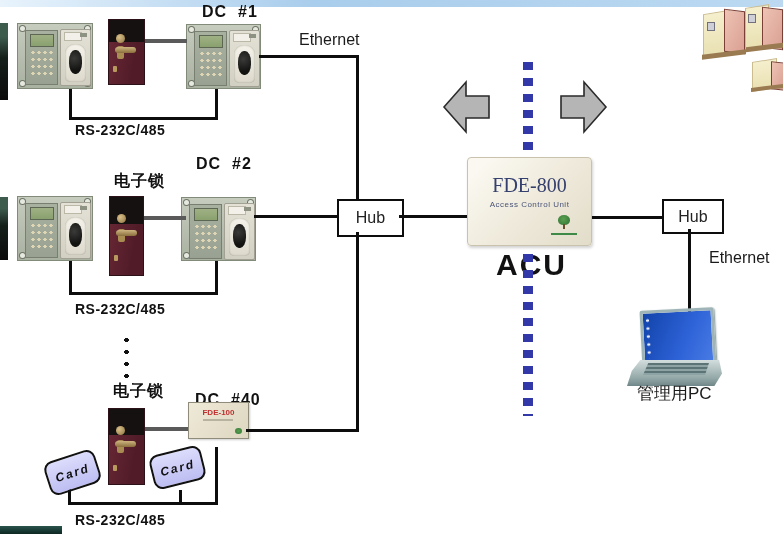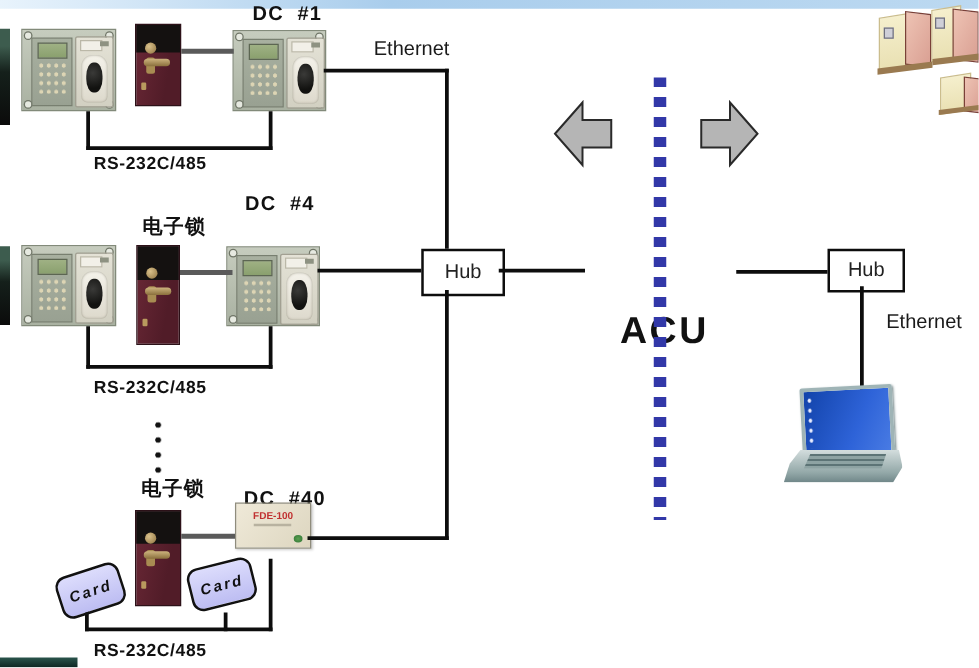--- a/index.html
+++ b/index.html
@@ -187,21 +187,21 @@
 
   <div class="abs plain-label" style="left:299px;top:31px">Ethernet</div>
   <div class="abs hl" style="left:259px;top:55px;width:100px"></div>
   <div class="abs vl" style="left:356px;top:55px;height:146px"></div>
 
   <div class="abs vl" style="left:69px;top:89px;height:31px"></div>
   <div class="abs hl" style="left:69px;top:117px;width:149px"></div>
   <div class="abs vl" style="left:215px;top:89px;height:31px"></div>
   <div class="abs rs-label" style="left:75px;top:122px">RS-232C/485</div>
 
-  <div class="abs dc-label" style="left:196px;top:155px">DC  #4</div>
+  <div class="abs dc-label" style="left:196px;top:155px">DC  #2</div>
   <div class="abs cn-label" style="left:114px;top:171px">电子锁</div>
 
   <div class="abs reader" style="left:17px;top:196px;height:65px">
     <i class="screw s1"></i>
       <i class="screw s2"></i>
       <i class="screw s3"></i>
       <i class="screw s4"></i>
     <div class="rd-left">
         <div class="rd-lcd"></div>
         <div class="rd-keys"></div>
@@ -292,36 +292,45 @@
 
   <div class="abs dash-line"></div>
 
   <svg class="abs sep-arrow" style="left:442px;top:79px" width="49" height="57">
     <polygon points="2,28 24,3 24,17 47,17 47,39 24,39 24,53" fill="#b5b5b5" stroke="#2a2a2a" stroke-width="1.6"></polygon>
   </svg>
   <svg class="abs sep-arrow" style="left:559px;top:79px" width="49" height="57">
     <polygon points="47,28 25,3 25,17 2,17 2,39 25,39 25,53" fill="#b5b5b5" stroke="#2a2a2a" stroke-width="1.6"></polygon>
   </svg>
 
+  <div class="abs acu-box">
+    <div class="acu-model">FDE-800</div>
+    <div class="acu-sub">Access Control Unit</div>
+    <div class="acu-logo">
+        <i class="tree"></i>
+        <i class="tree-line"></i>
+      </div>
+  </div>
   <div class="abs acu-label" style="left:496px;top:248px">ACU</div>
 
   <div class="abs hl" style="left:589px;top:216px;width:74px"></div>
   <div class="abs hub" style="left:662px;top:199px;width:58px;height:31px">
     <span>Hub</span>
   </div>
   <div class="abs plain-label" style="left:709px;top:249px">Ethernet</div>
   <div class="abs vl" style="left:688px;top:229px;height:86px"></div>
 
   <div class="abs laptop">
     <div class="lt-screen">
         <i class="lt-icons"></i>
       </div>
     <div class="lt-body"></div>
     <div class="lt-keys"></div>
   </div>
+  <div class="abs plain-label" style="left:637px;top:382px;font-size:17px">管理用PC</div>
 
   <div class="abs doors">
     <div class="wall" style="left:5px;top:12px;width:25px;height:42px;transform:skewY(-9deg)"></div>
     <div class="door" style="left:26px;top:10px;width:19px;height:41px;transform:skewY(7deg)"></div>
     <div class="wall" style="left:47px;top:6px;width:22px;height:40px;transform:skewY(-9deg)"></div>
     <div class="door" style="left:64px;top:8px;width:19px;height:39px;transform:skewY(7deg)"></div>
     <div class="floor" style="left:4px;top:52px;width:44px;height:5px;transform:skewY(-7deg)"></div>
     <div class="floor" style="left:48px;top:45px;width:37px;height:5px;transform:skewY(-7deg)"></div>
     <div class="rdr" style="left:9px;top:22px"></div>
     <div class="rdr" style="left:50px;top:14px"></div>

